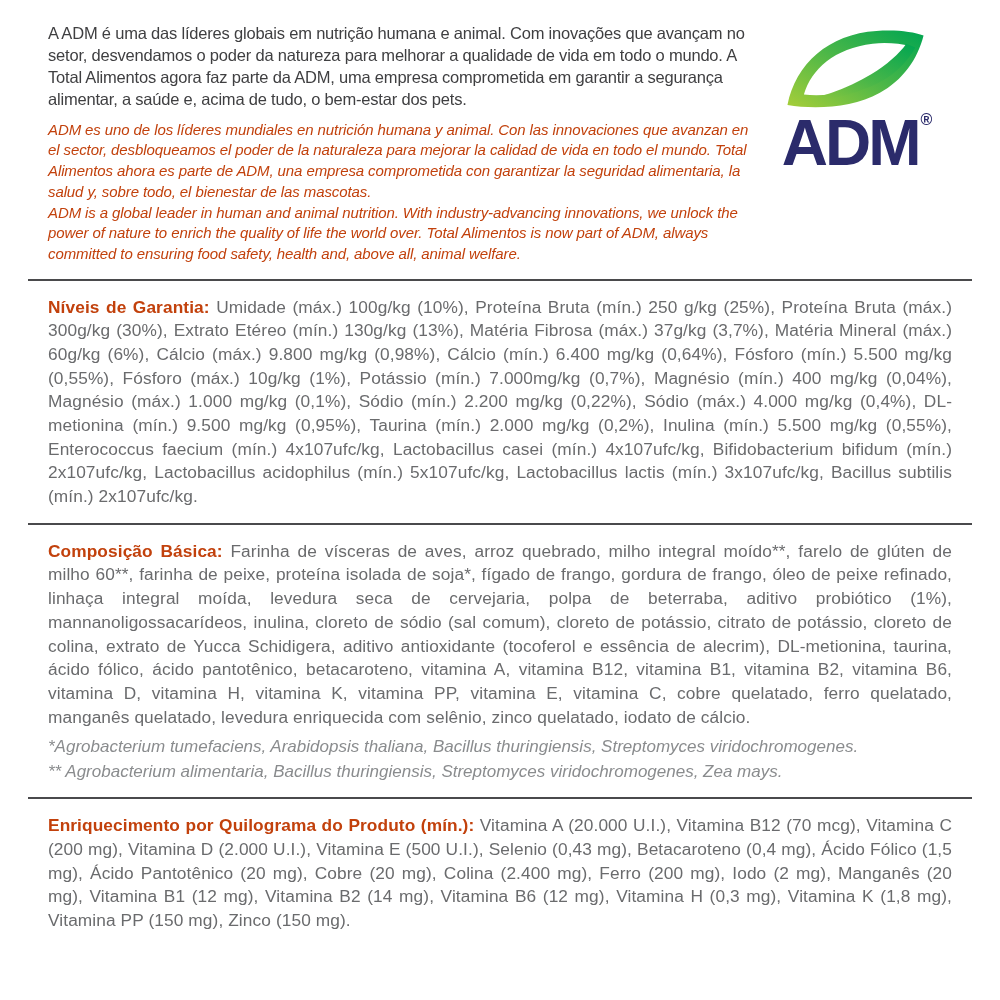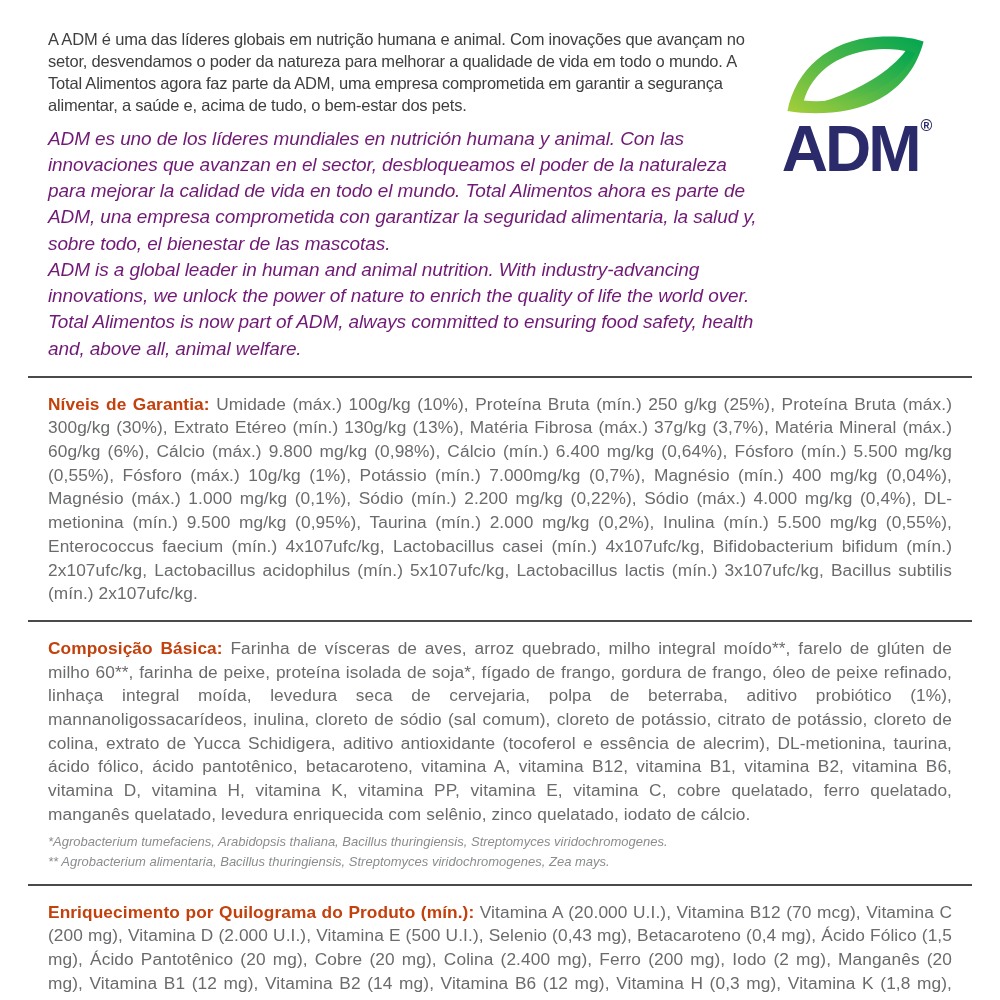--- a/index.html
+++ b/index.html
@@ -5,38 +5,38 @@
   html, body { margin: 0; padding: 0; background: #ffffff; }
   body {
     width: 1000px; height: 1000px;
     font-family: "Liberation Sans", sans-serif;
     -webkit-font-smoothing: antialiased;
   }
   .page {
     position: relative;
     width: 1000px; height: 1000px;
     box-sizing: border-box;
-    padding: 27px 48px 20px 48px;
+    padding: 21px 48px 20px 48px;
     background: #ffffff;
     overflow: hidden;
   }
   .top { display: flex; align-items: flex-start; }
   .intro { width: 714px; flex: 0 0 714px; }
   .intro-pt {
     margin: 2px 0 9px 0;
     color: #3f3f41;
     font-size: 16.5px;
     line-height: 1.33;
     letter-spacing: -0.2px;
   }
   .intro-it {
     margin: 0;
-    color: #701a75;
+    color: #c2410c;
     font-style: italic;
-    font-size: 19px;
+    font-size: 15px;
     line-height: 1.38;
     letter-spacing: -0.1px;
   }
   .logo {
     flex: 1;
     display: flex;
     flex-direction: column;
     align-items: center;
     padding-top: 4px;
     user-select: none;
@@ -72,21 +72,21 @@
     letter-spacing: 0.1px;
   }
   .sec-body strong {
     color: #c2410c;
     font-weight: bold;
   }
   .footnote {
     margin: 7px 0 0 0;
     color: #8a8c8e;
     font-style: italic;
-    font-size: 13px;
+    font-size: 17px;
     line-height: 1.32;
   }
   .footnote + .footnote { margin-top: 2px; }
 </style>
 </head>
 <body>
 
 <div class="page">
 
   <div class="top">

